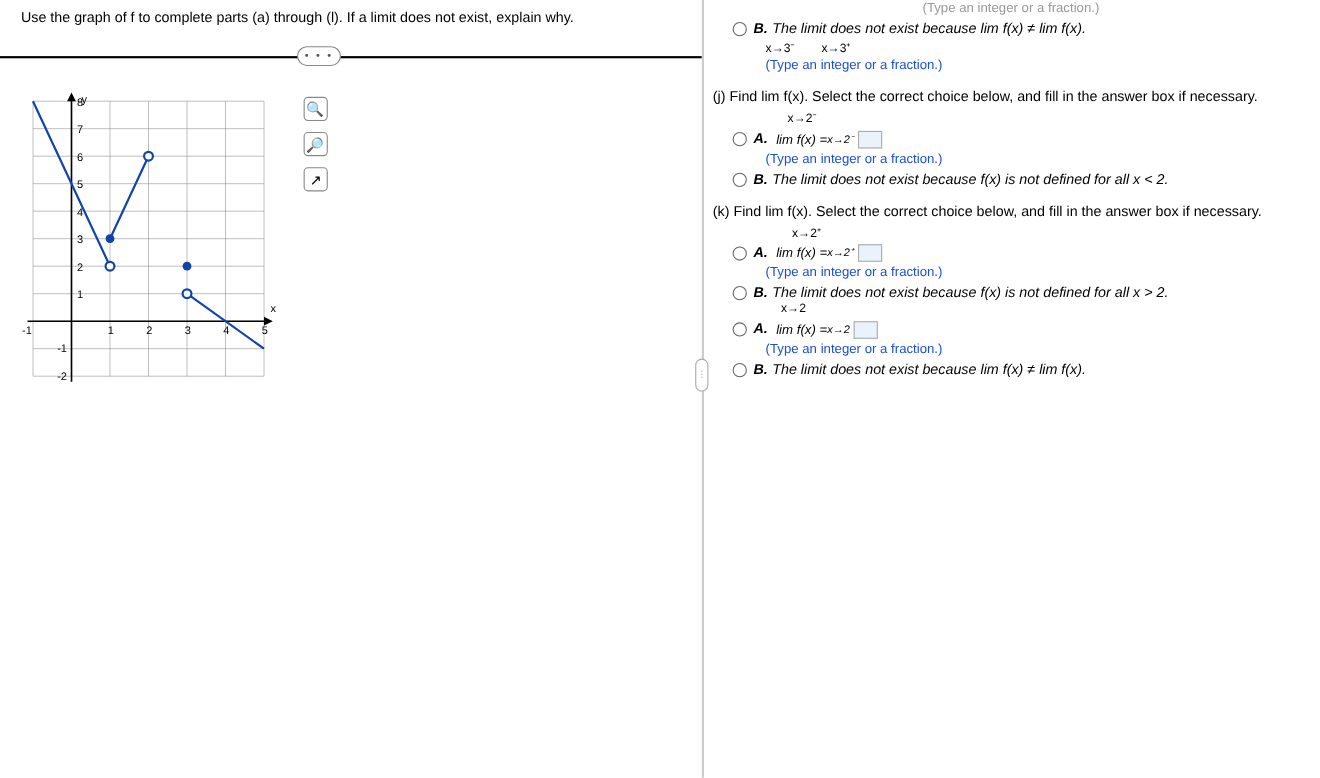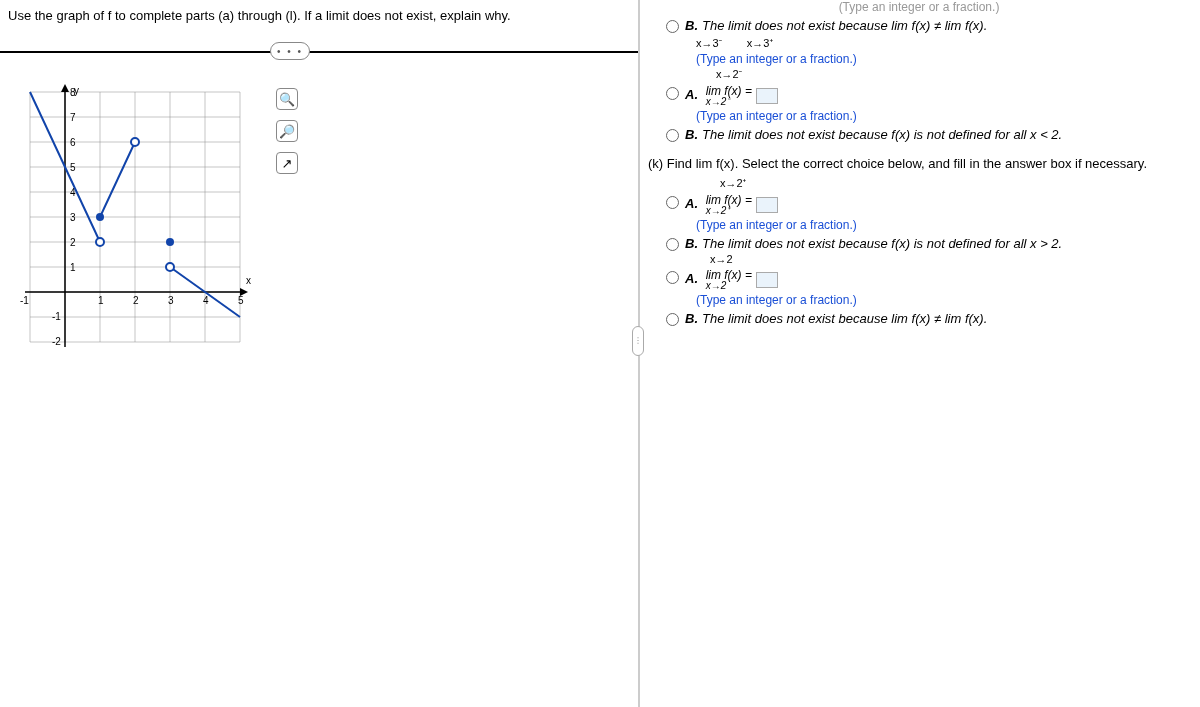--- a/index.html
+++ b/index.html
@@ -1,35 +1,35 @@
 <!DOCTYPE html>
 <html><head>
 <meta charset="utf-8">
 <style>
   * { box-sizing: border-box; margin: 0; padding: 0; }
   body { font-family: Arial, Helvetica, sans-serif; font-size: 13px; color: #000; background: #fff; width: 1200px; height: 707px; position: relative; }
   .left-panel { position: absolute; left: 0; top: 0; width: 638px; height: 707px; }
   .right-panel { position: absolute; left: 638px; top: 0; width: 562px; height: 574px; padding: 0 10px; }
   .divider { position: absolute; left: 638px; top: 0; width: 2px; height: 707px; background: #ccc; }
   .center-handle { position: absolute; left: 632px; top: 326px; width: 12px; height: 30px; border: 1px solid #aaa; border-radius: 6px; background: #fff; display: flex; align-items: center; justify-content: center; color: #888; font-size: 8px; line-height: 2px; }
-  .prompt { padding: 8px 8px 0 8px; font-size: 13px; }
+  .prompt { padding: 8px 8px 0 19px; font-size: 13px; }
   .hr-row { position: relative; height: 2px; background: #000; margin-top: 28px; }
   .more-btn { position: absolute; left: 270px; top: -9px; width: 40px; height: 18px; border: 1px solid #888; border-radius: 9px; background: #fff; display: flex; align-items: center; justify-content: center; font-size: 10px; letter-spacing: 2px; color: #555; }
   .graph-area { position: absolute; left: 10px; top: 82px; }
   .tool-col { position: absolute; left: 276px; top: 88px; display: flex; flex-direction: column; gap: 10px; }
   .tool-btn { width: 22px; height: 22px; border: 1px solid #888; border-radius: 4px; display: flex; align-items: center; justify-content: center; background: #fff; font-size: 13px; }
   .right-panel .faded { color: #999; text-align: center; font-size: 12px; }
   .option-row { display: flex; align-items: flex-start; gap: 6px; margin: 4px 0 2px 18px; font-style: italic; }
   .radio { width: 13px; height: 13px; border: 1.5px solid #666; border-radius: 50%; flex-shrink: 0; margin-top: 2px; }
   .option-label { font-weight: bold; margin-right: 4px; }
   .answer-box { display: inline-block; width: 22px; height: 16px; border: 1px solid #aaa; background: #eaf3fb; vertical-align: middle; }
   .hint { color: #1a4fd6; font-size: 12px; margin-left: 48px; margin-top: 2px; }
   .question-head { margin: 14px 0 4px 0; }
   .sub { font-size: 11px; margin-left: 48px; }
-  .math-stack { display: inline-flex; flex-direction: column; align-items: flex-start; vertical-align: middle; line-height: 1; }
+  .math-stack { display: inline-flex; flex-direction: row; align-items: flex-end; vertical-align: middle; line-height: 1; }
   .math-stack .top { font-size: 12px; }
   .math-stack .bot { font-size: 10px; }
   svg text { font-family: Arial; font-size: 10px; }
 </style>
 </head>
 <body>
 
 <div class="left-panel">
   <div class="prompt">Use the graph of f to complete parts (a) through (l). If a limit does not exist, explain why.</div>
   <div class="hr-row">
@@ -118,20 +118,21 @@
   <div class="option-row">
     <div class="radio"></div>
     <div><span class="option-label">B.</span><span>The limit does not exist because  lim  f(x) ≠  lim  f(x).</span></div>
   </div>
   <div class="sub" style="">
     <span>x→3⁻</span>&nbsp;&nbsp;&nbsp;&nbsp;&nbsp;&nbsp;&nbsp;&nbsp;<span>x→3⁺</span>
   </div>
 
   <div class="hint">(Type an integer or a fraction.)</div>
 
+  <div class="question-head">(j) Find   lim  f(x). Select the correct choice below, and fill in the answer box if necessary.</div>
   <div class="sub" style="margin-left:68px;">x→2⁻</div>
   <div class="option-row">
     <div class="radio"></div>
     <div><span class="option-label">A.</span>
       <span class="math-stack">
           <span class="top">lim  f(x) =</span>
           <span class="bot">x→2⁻</span>
         </span>
       <span class="answer-box"></span>
     </div>

